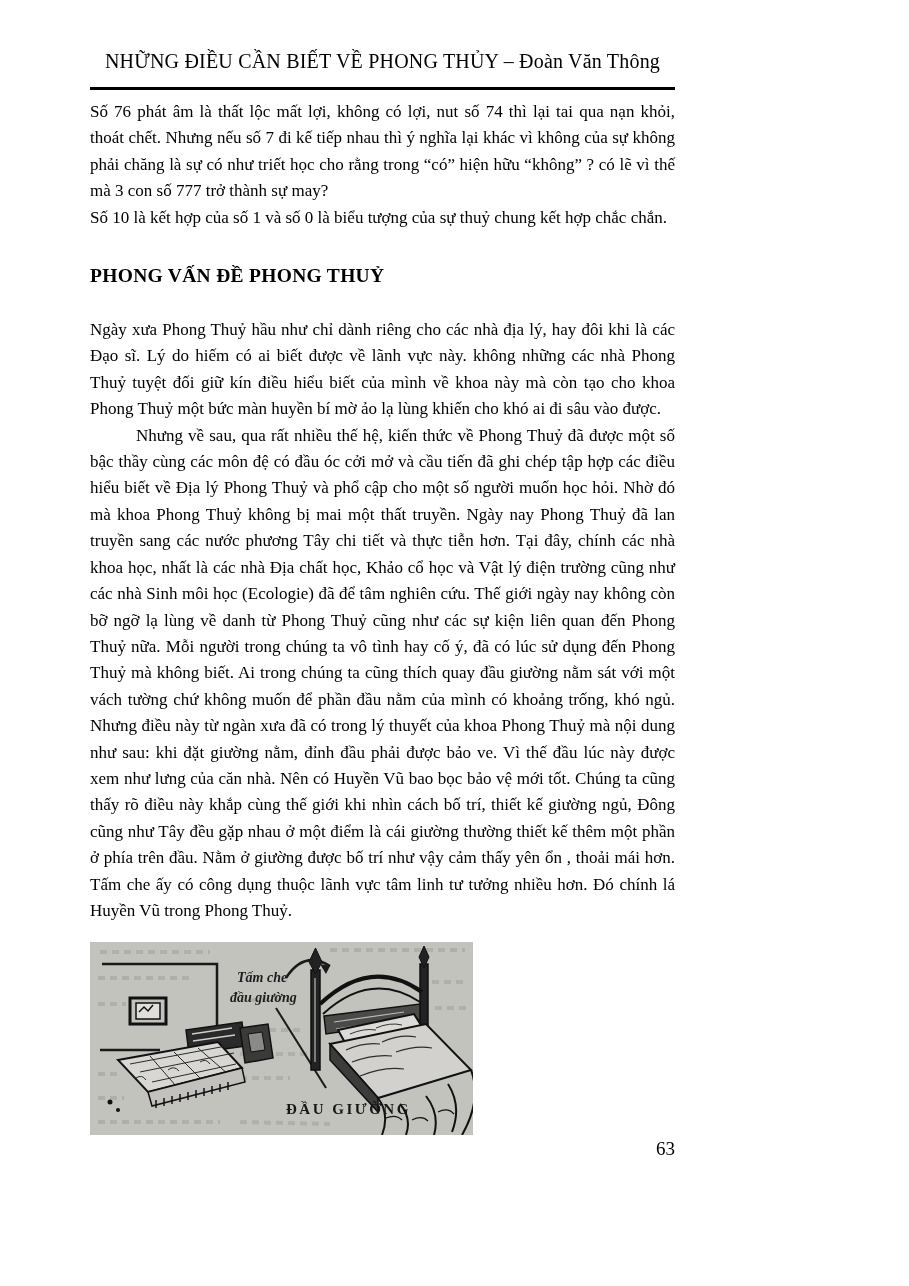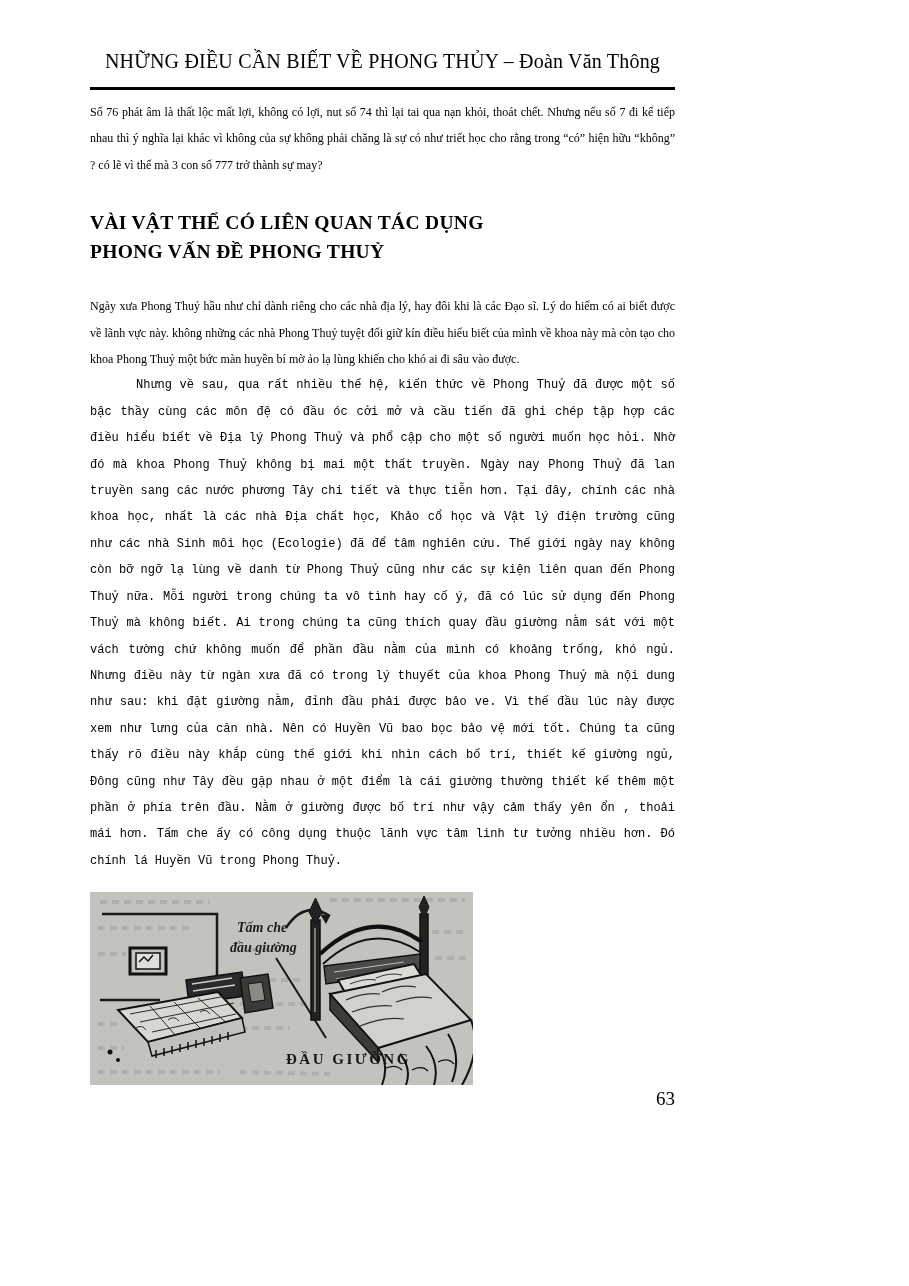--- a/index.html
+++ b/index.html
@@ -20,33 +20,33 @@
     letter-spacing: 0.2px;
     line-height: 26px;
   }
   .header-rule {
     border: none;
     border-top: 3px solid #000;
     margin-top: 13px;
     margin-bottom: 9px;
   }
   .body-text p {
-    font-size: 12px;
+    font-size: 17px;
     line-height: 26.4px;
     text-align: justify;
   }
   .section-heading {
     margin-top: 30px;
     font-size: 19.5px;
     font-weight: bold;
     line-height: 29px;
     letter-spacing: 0.3px;
   }
   .section-body { margin-top: 27px; }
-  .para-indent { text-indent: 46px; font-family: Liberation Mono, monospace; }
+  .para-indent { text-indent: 46px; }
   figure.illustration {
     margin-top: 18px;
     width: 383px; height: 193px;
   }
   .closing { margin-top: 26px; }
   .page-number {
     text-align: right;
     font-size: 19px;
     line-height: 26.4px;
     margin-top: 1px;
@@ -66,24 +66,24 @@
 
 <div class="page">
 
   <div class="header">
     <div class="header-title">NHỮNG ĐIỀU CẦN BIẾT VỀ PHONG THỦY – Đoàn Văn Thông</div>
     <hr class="header-rule">
   </div>
 
   <div class="body-text">
     <p>Số 76 phát âm là thất lộc mất lợi, không có lợi, nut số 74 thì lại tai qua nạn khỏi, thoát chết. Nhưng nếu số 7 đi kế tiếp nhau thì ý nghĩa lại khác vì không của sự không phải chăng là sự có như triết học cho rằng trong “có” hiện hữu “không” ? có lẽ vì thế mà 3 con số 777 trở thành sự may?</p>
+    <p>Số 10 là kết hợp của số 1 và số 0 là biểu tượng của sự thuỷ chung kết hợp chắc chắn.</p>
   </div>
 
   <div class="section-heading">
-    <div>VÀI VẬT THỂ CÓ LIÊN QUAN TÁC DỤNG</div>
     <div>PHONG VẤN ĐỀ PHONG THUỶ</div>
   </div>
 
   <div class="body-text section-body">
     <p>Ngày xưa Phong Thuỷ hầu như chỉ dành riêng cho các nhà địa lý, hay đôi khi là các Đạo sĩ. Lý do hiếm có ai biết được về lãnh vực này. không những các nhà Phong Thuỷ tuyệt đối giữ kín điều hiểu biết của mình về khoa này mà còn tạo cho khoa Phong Thuỷ một bức màn huyền bí mờ ảo lạ lùng khiến cho khó ai đi sâu vào được.</p>
     <p class="para-indent">Nhưng về sau, qua rất nhiều thế hệ, kiến thức về Phong Thuỷ đã được một số bậc thầy cùng các môn đệ có đầu óc cởi mở và cầu tiến đã ghi chép tập hợp các điều hiểu biết về Địa lý Phong Thuỷ và phổ cập cho một số người muốn học hỏi. Nhờ đó mà khoa Phong Thuỷ không bị mai một thất truyền. Ngày nay Phong Thuỷ đã lan truyền sang các nước phương Tây chi tiết và thực tiễn hơn. Tại đây, chính các nhà khoa học, nhất là các nhà Địa chất học, Khảo cổ học và Vật lý điện trường cũng như các nhà Sinh môi học (Ecologie) đã để tâm nghiên cứu. Thế giới ngày nay không còn bỡ ngỡ lạ lùng về danh từ Phong Thuỷ cũng như các sự kiện liên quan đến Phong Thuỷ nữa. Mỗi người trong chúng ta vô tình hay cố ý, đã có lúc sử dụng đến Phong Thuỷ mà không biết. Ai trong chúng ta cũng thích quay đầu giường nằm sát với một vách tường chứ không muốn để phần đầu nằm của mình có khoảng trống, khó ngủ. Nhưng điều này từ ngàn xưa đã có trong lý thuyết của khoa Phong Thuỷ mà nội dung như sau: khi đặt giường nằm, đỉnh đầu phải được bảo ve. Vì thế đầu lúc này được xem như lưng của căn nhà. Nên có Huyền Vũ bao bọc bảo vệ mới tốt. Chúng ta cũng thấy rõ điều này khắp cùng thế giới khi nhìn cách bố trí, thiết kế giường ngủ, Đông cũng như Tây đều gặp nhau ở một điểm là cái giường thường thiết kế thêm một phần ở phía  trên đầu. Nằm ở giường được bố trí như vậy cảm thấy yên ổn , thoải mái hơn. Tấm che ấy có công dụng thuộc lãnh vực tâm linh tư tưởng nhiều hơn. Đó chính lá Huyền Vũ trong Phong Thuỷ.</p>
   </div>
 
   <figure class="illustration">
     <svg width="383" height="193" viewBox="0 0 383 193">

